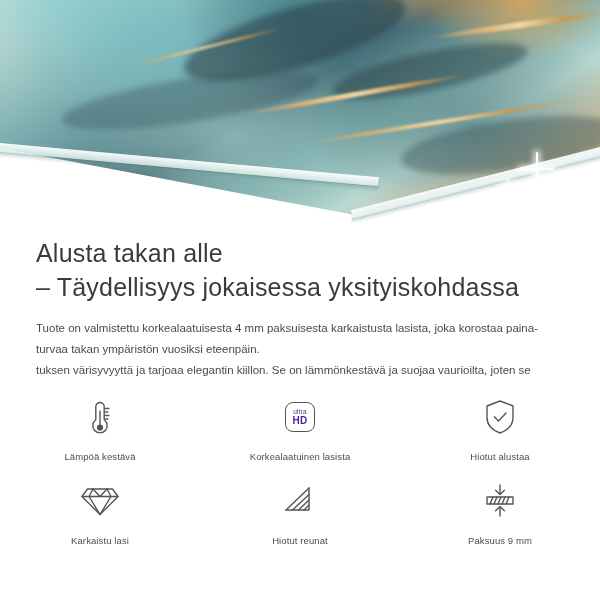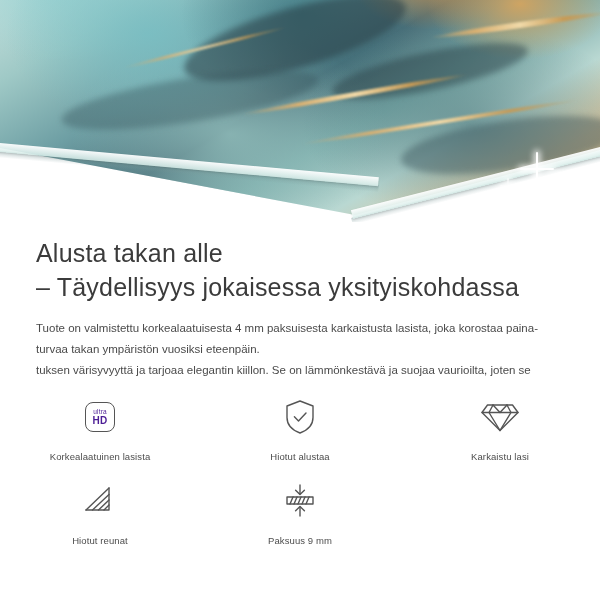--- a/index.html
+++ b/index.html
@@ -230,20 +230,31 @@
     </h1>
     <p class="body-copy">
       <span>Tuote on valmistettu korkealaatuisesta 4 mm paksuisesta karkaistusta lasista, joka korostaa paina-</span>
       <span>turvaa takan ympäristön vuosiksi eteenpäin.</span>
       <span>tuksen värisyvyyttä ja tarjoaa elegantin kiillon. Se on lämmönkestävä ja suojaa vaurioilta, joten se</span>
     </p>
   </div>
 
   <div class="features">
 
+    <div class="feature">
+      <div class="feature-icon">
+        <svg width="34" height="40" viewBox="0 0 34 40" aria-hidden="true">
+          <path class="stroke" d="M17 5.5 a4.2 4.2 0 0 1 4.2 4.2 v13.1 a7.2 7.2 0 1 1 -8.4 0 v-13.1 a4.2 4.2 0 0 1 4.2 -4.2 z"></path>
+          <path class="stroke" d="M17 14 v13.6"></path>
+          <circle cx="17" cy="30.6" r="3.1" fill="#555" stroke="none"></circle>
+          <path class="stroke" d="M22.6 11.5 h3.2 M22.6 15 h2.2 M22.6 18.5 h3.2 M22.6 22 h2.2"></path>
+        </svg>
+      </div>
+      <div class="feature-label">Lämpöä kestävä</div>
+    </div>
 
     <div class="feature">
       <div class="feature-icon">
         <div class="ultrahd-box">
           <span class="u1">ultra</span>
           <span class="u2">HD</span>
         </div>
       </div>
       <div class="feature-label">Korkealaatuinen lasista</div>
     </div>

